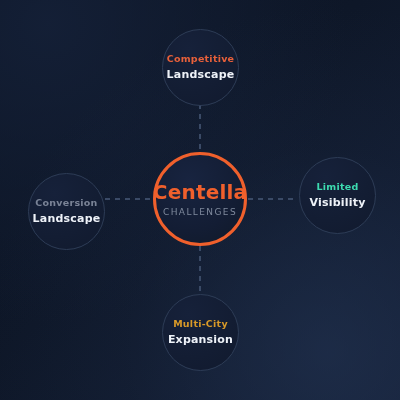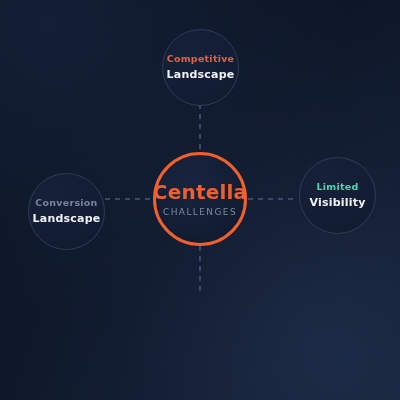--- a/index.html
+++ b/index.html
@@ -133,20 +133,24 @@
   <div class="node satellite" id="node-top">
     <div class="node-accent" style="color: rgb(232, 96, 58);">Competitive</div>
     <div class="node-main">Landscape</div>
   </div>
 
   <div class="node satellite" id="node-right">
     <div class="node-accent" style="color: rgb(61, 219, 176);">Limited</div>
     <div class="node-main">Visibility</div>
   </div>
 
+  <div class="node satellite" id="node-bottom">
+    <div class="node-accent" style="color: rgb(217, 154, 40);">Multi-City</div>
+    <div class="node-main">Expansion</div>
+  </div>
 
   <div class="node satellite" id="node-left">
     <div class="node-accent" style="color: rgb(122, 131, 150);">Conversion</div>
     <div class="node-main">Landscape</div>
   </div>
 
   <div class="node" id="node-center">
     <div id="center-title">Centella</div>
     <div id="center-subtitle">CHALLENGES</div>
   </div>

